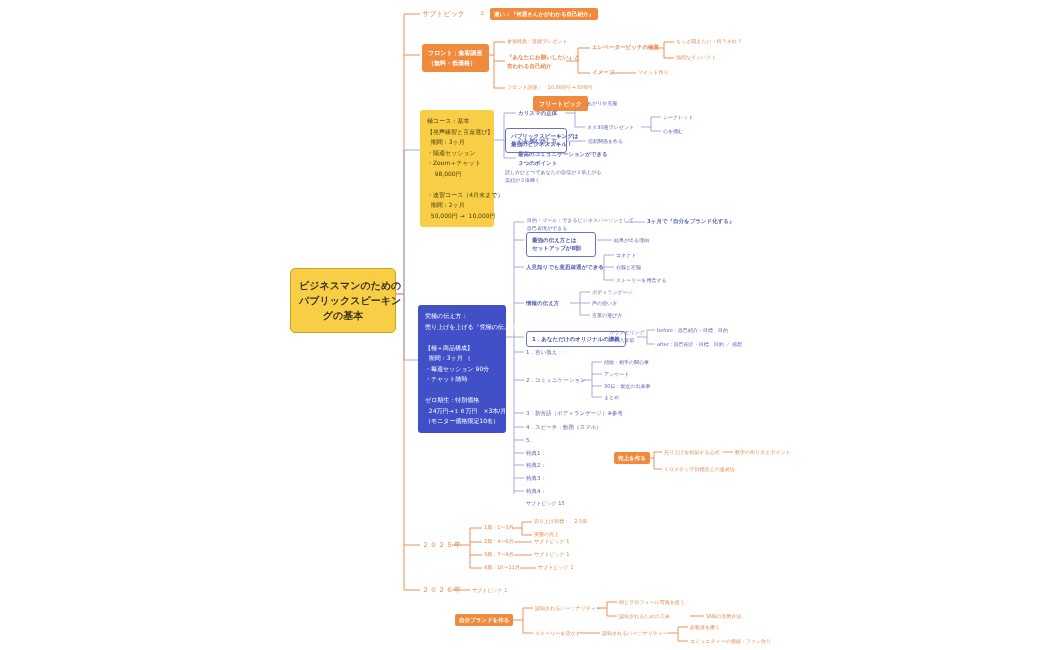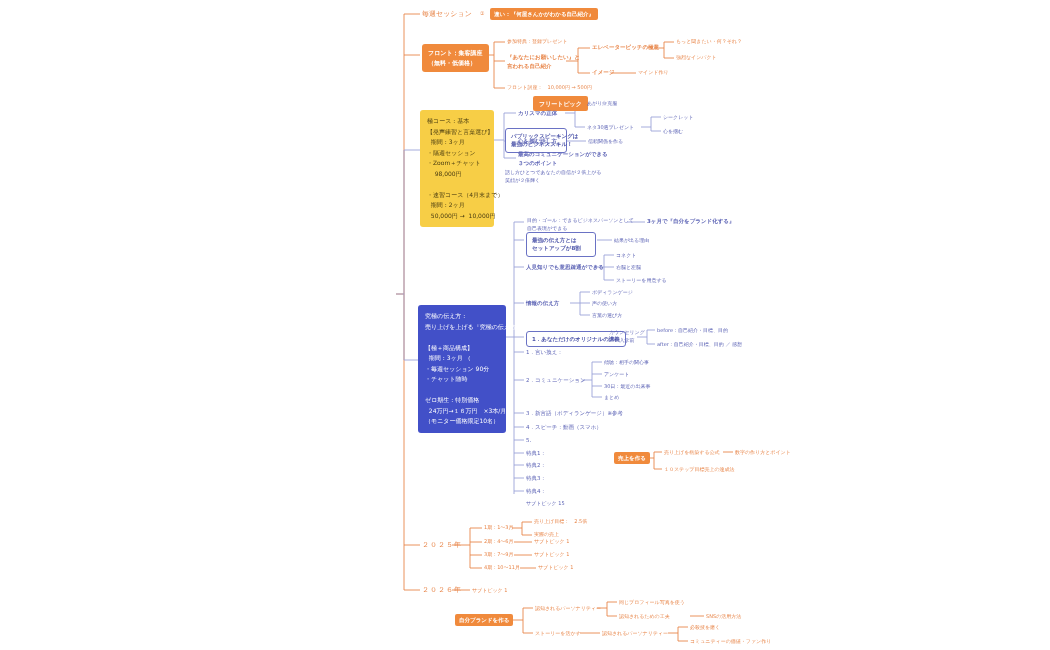--- a/index.html
+++ b/index.html
@@ -187,22 +187,25 @@
 
       <path d="M582 380 H592"></path>
       <path d="M592 362 V397"></path>
       <path d="M592 362 H602"></path>
       <path d="M592 374 H602"></path>
       <path d="M592 386 H602"></path>
       <path d="M592 397 H602"></path>
     </g>
   </svg>
 
-
-  <div class="node fs7 o-txt" style="left:422px;top:9px;">毎週セッション</div>
+  <div class="box box-root" style="left:290px;top:268px;width:106px;">ビジネスマンのための
+パブリックスピーキン
+グの基本</div>
+
+  <div class="node fs7 o-txt" style="left:422px;top:9px;">サブトピック</div>
   <div class="node fs5 o-txt" style="left:480px;top:10px;">①</div>
   <div class="box box-orange-sm" style="left:490px;top:8px;">違い：『何屋さんかがわかる自己紹介』</div>
 
   <div class="box box-orange" style="left:422px;top:44px;font-size:6px;line-height:1.7;text-align:left;">フロント：集客講座
 （無料・低価格）</div>
 
   <div class="node fs5 o-txt" style="left:507px;top:38px;">参加特典：登録プレゼント</div>
 
   <div class="node fs55 o-txt bold" style="left:507px;top:53px;line-height:1.6;">『あなたにお願いしたい』と
 言われる自己紹介</div>

